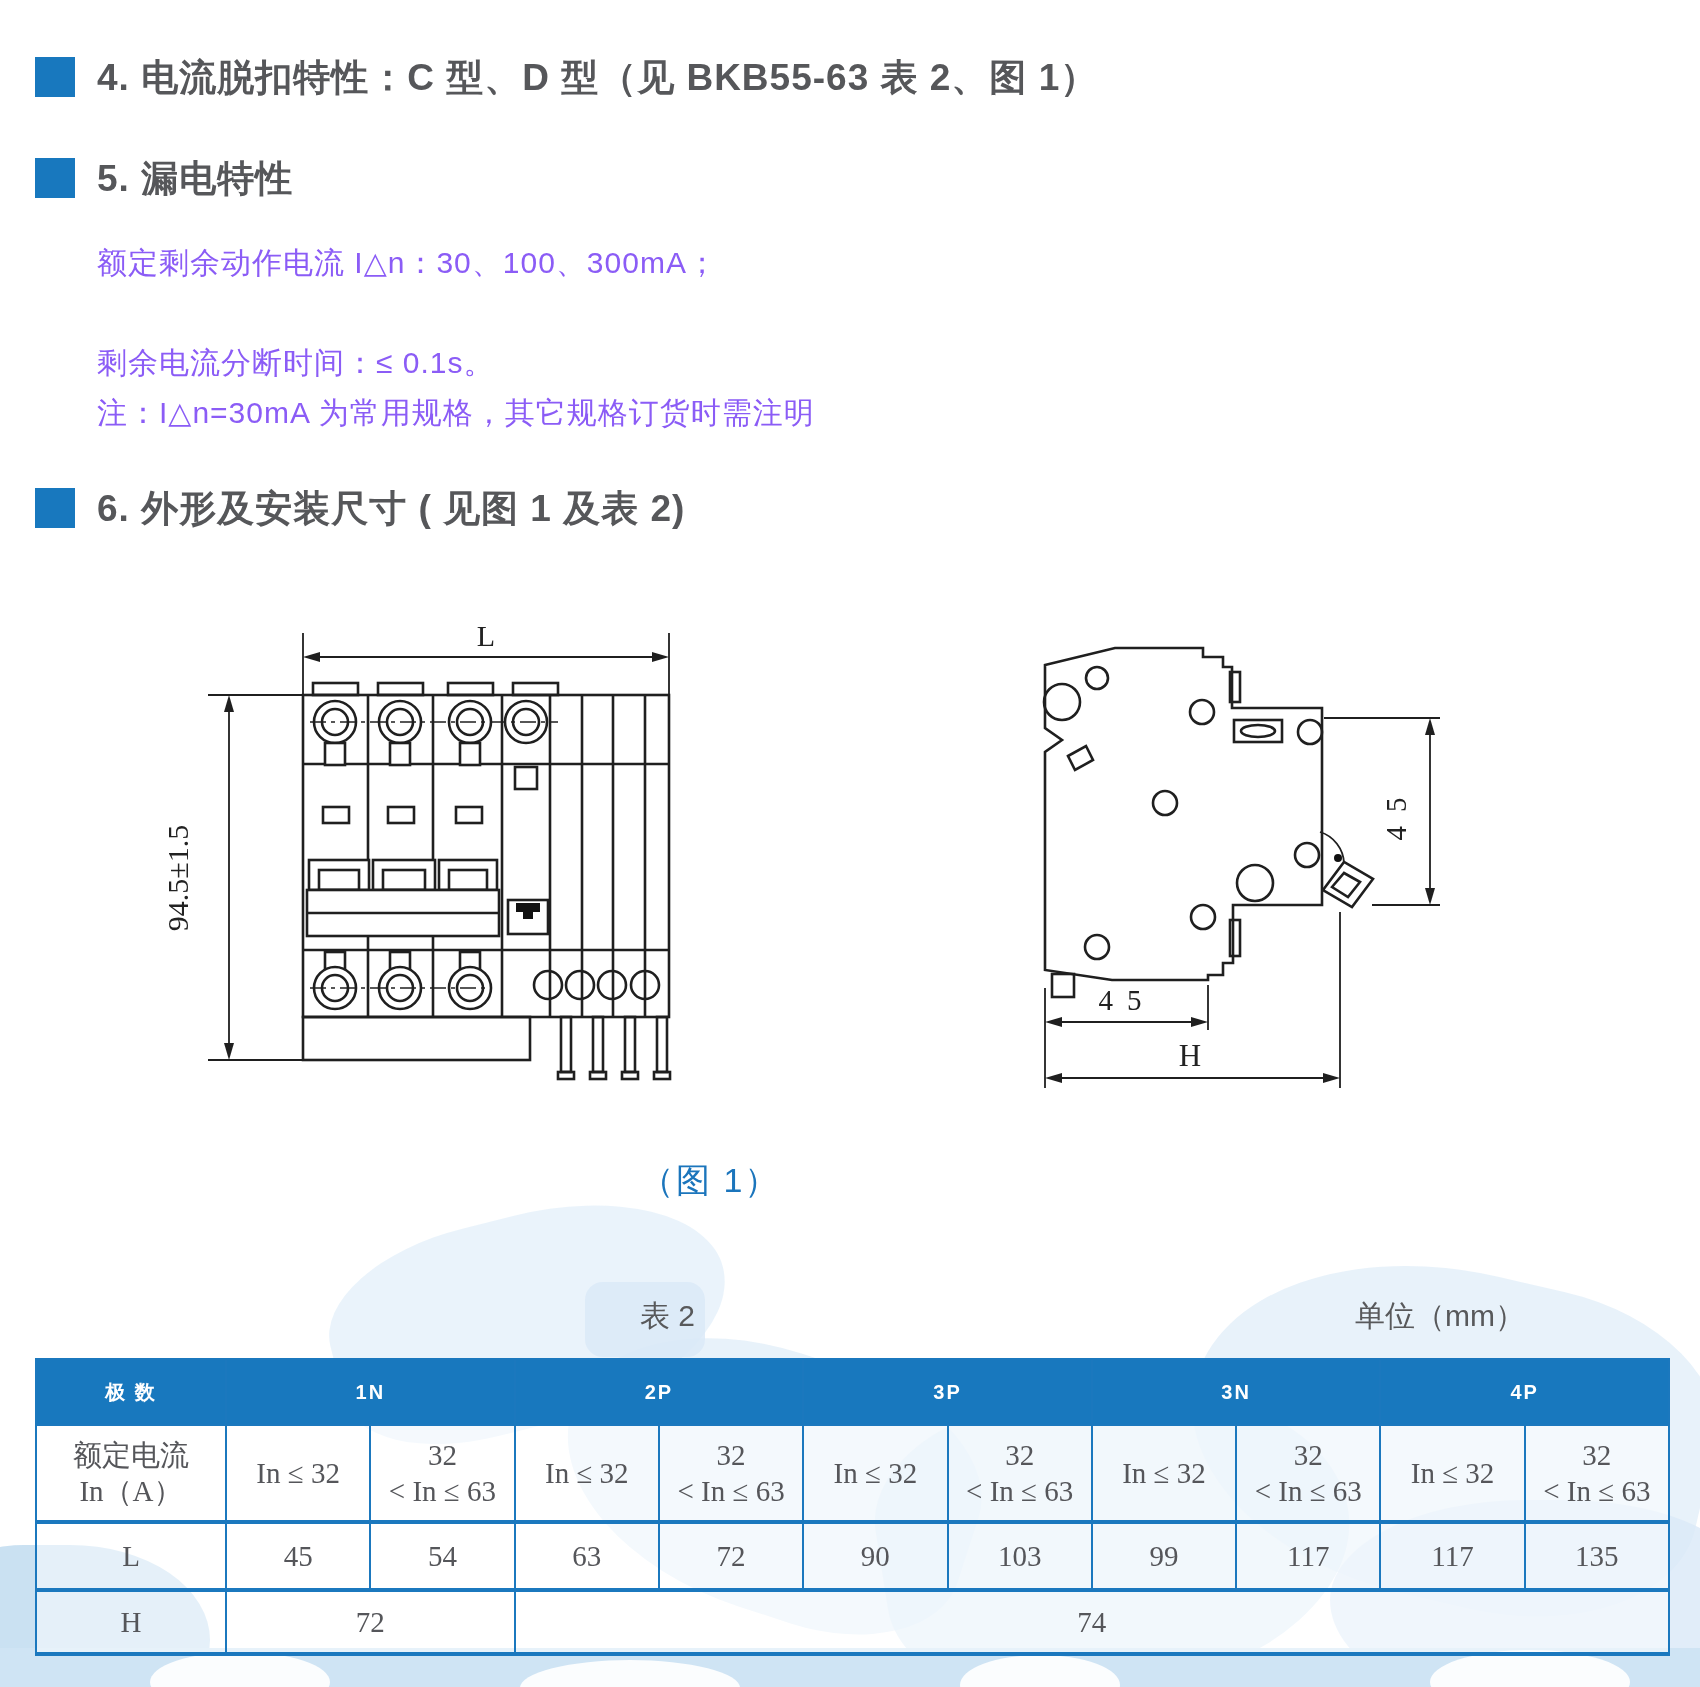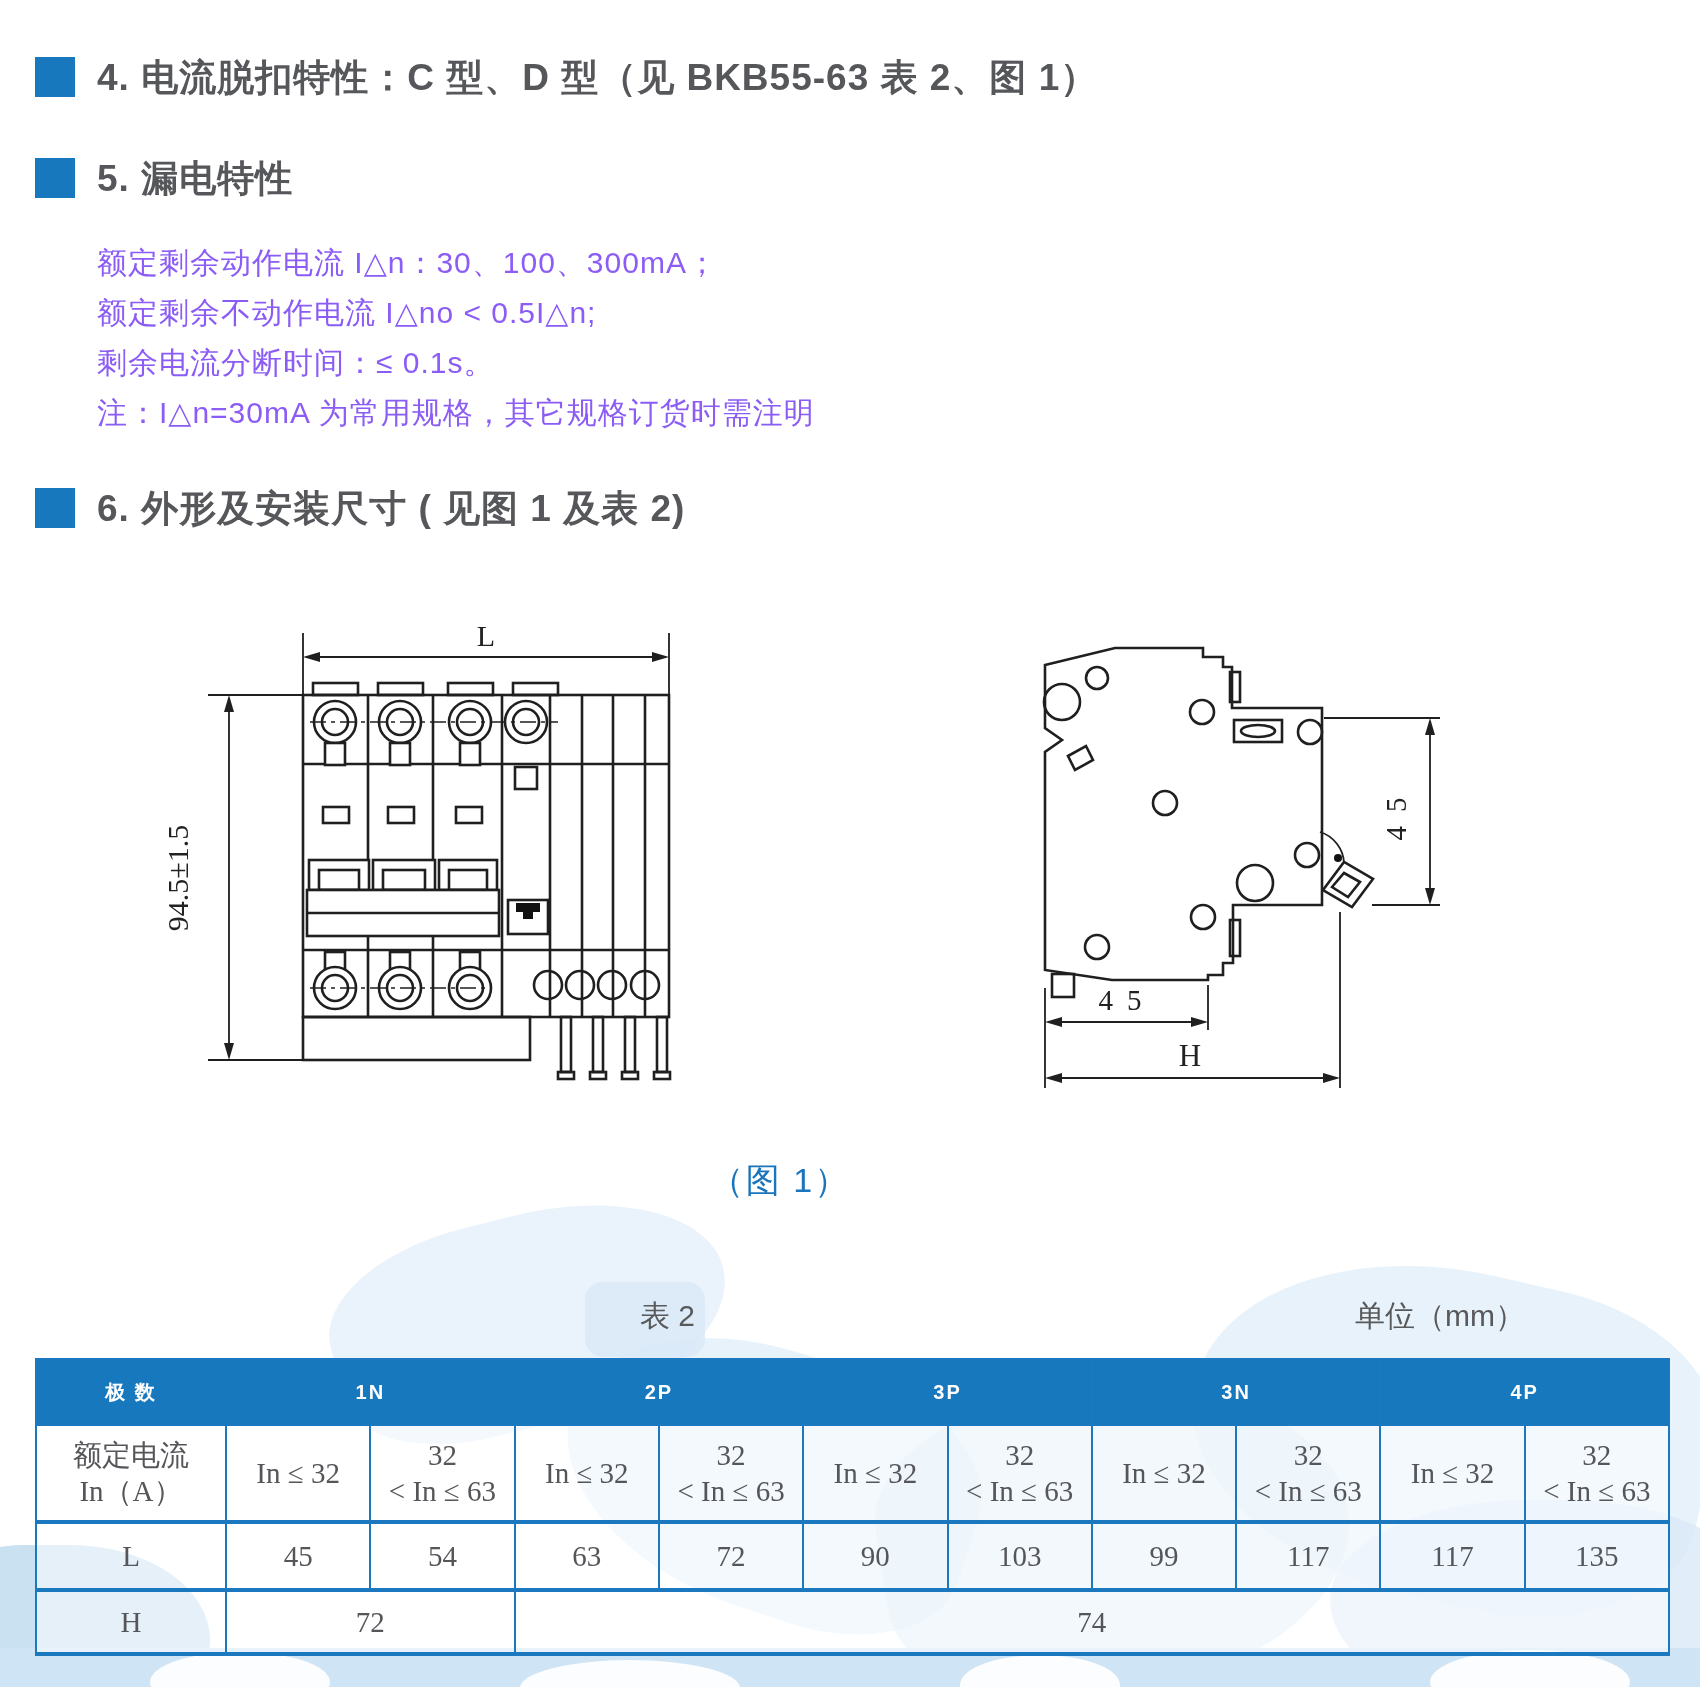--- a/index.html
+++ b/index.html
@@ -27,21 +27,21 @@
   .para{position:absolute;left:97px;z-index:2;font-size:30px;color:#8b5cf6;line-height:50px;letter-spacing:1px;}
   
   svg.draw{position:absolute;z-index:2;}
   svg.draw .ln{stroke:#1f1f1f;fill:none;stroke-width:2.6;}
   svg.draw .thin{stroke:#1f1f1f;fill:none;stroke-width:1.8;}
   svg.draw .dash{stroke:#1f1f1f;fill:none;stroke-width:1.6;stroke-dasharray:16 5 4 5;}
   svg.draw .fillw{fill:#ffffff;stroke:#1f1f1f;stroke-width:2.6;}
   svg.draw .blk{fill:#111;stroke:none;}
   svg.draw .ah{fill:#1f1f1f;stroke:none;}
   svg.draw text{fill:#222;font-family:"Liberation Serif",serif;}
-  .fig-caption{position:absolute;left:640px;top:1158px;width:280px;text-align:center;z-index:2;
+  .fig-caption{position:absolute;left:640px;top:1158px;width:280px;z-index:2;
                font-size:34px;color:#1B75BC;letter-spacing:2px;}
   
   .tbl-label{position:absolute;top:1296px;z-index:2;font-size:30px;color:#58595B;}
   #lbl-table{left:640px;width:170px;text-align:left;}
   #lbl-unit{left:1230px;width:295px;text-align:right;}
   table.dim{position:absolute;left:35px;top:1358px;width:1633px;z-index:2;border-collapse:collapse;table-layout:fixed;}
   table.dim th,table.dim td{border:2px solid #1B78BE;text-align:center;vertical-align:middle;padding:0;}
   table.dim th{background:#1878BE;color:#ffffff;font-size:20px;font-weight:bold;height:64px;letter-spacing:2px;
                font-family:"Liberation Sans",sans-serif;}
   table.dim td{background:rgba(255,255,255,0.5);color:#55565A;font-size:29px;
@@ -74,21 +74,20 @@
   <div class="sec" style="top:57px;">
     <div class="bullet"></div>
     <div class="sec-title">4. 电流脱扣特性：C 型、D 型（见 BKB55-63 表 2、图 1）</div>
   </div>
 
   <div class="sec" style="top:158px;">
     <div class="bullet"></div>
     <div class="sec-title">5. 漏电特性</div>
   </div>
   <div class="para" style="top:238px;">额定剩余动作电流 I△n：30、100、300mA；</div>
-  <div class="para" style="top:288px;">额定剩余不动作电流 I△no &lt; 0.5I△n;</div>
   <div class="para" style="top:338px;">剩余电流分断时间：≤ 0.1s。</div>
   <div class="para" style="top:388px;">注：I△n=30mA 为常用规格，其它规格订货时需注明</div>
 
   <div class="sec" style="top:488px;">
     <div class="bullet"></div>
     <div class="sec-title">6. 外形及安装尺寸 ( 见图 1 及表 2)</div>
   </div>
 
   <svg class="draw" style="left:80px;top:560px;" width="650" height="530" viewBox="0 0 650 530">
 

